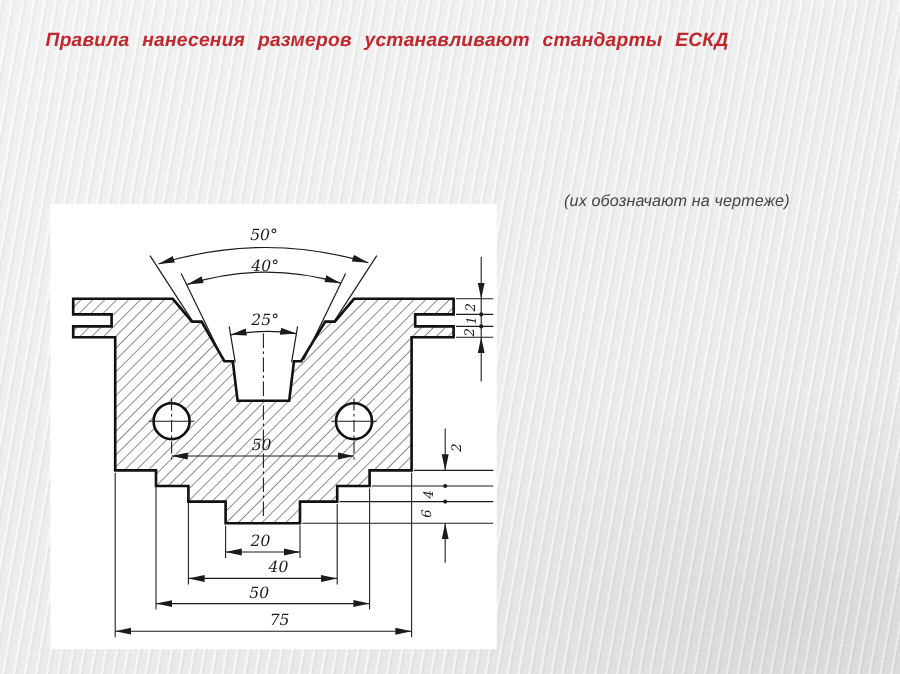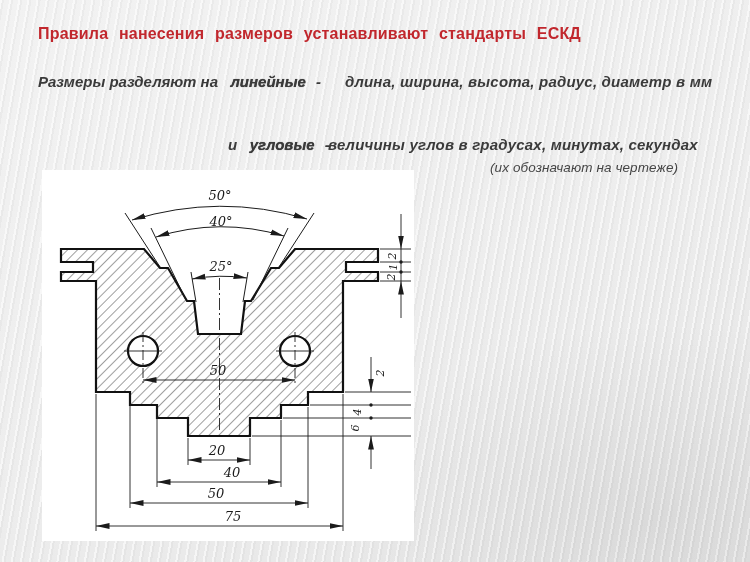--- a/index.html
+++ b/index.html
@@ -14,74 +14,60 @@
       radial-gradient(60% 50% at 88% 92%, rgba(0,0,0,0.055), transparent 70%),
       repeating-linear-gradient(100deg,
         rgba(255,255,255,0.55) 0 2px,
         rgba(0,0,0,0.028) 2px 4px,
         rgba(0,0,0,0.0) 4px 9px),
       linear-gradient(155deg,#f2f2f2 0%, #ededed 55%, #e4e4e4 100%);
   }
   .slide{position:relative;width:750px;height:562px;}
   .title{
     position:absolute;left:38px;top:25px;
-    font-size:16px;font-weight:700;
+    font-size:16px;font-weight:700;font-style:italic;
     color:var(--red);word-spacing:6px;letter-spacing:0.2px;
     white-space:nowrap;
   }
   .row{position:absolute;white-space:nowrap;font-style:italic;color:var(--text);font-size:15px;}
   .row .lead{font-weight:700;}
   .row .term{font-weight:700;text-shadow:0 0 0.7px currentColor;}
   .row .dash{font-weight:700;margin-left:6px;}
   .row .desc{position:absolute;top:0;font-weight:700;letter-spacing:0.2px;white-space:nowrap;}
   .row-linear{left:38px;top:73px;}
   .row-linear .desc{left:307px;}
   .row-angular{left:228px;top:136px;}
   .row-angular .desc{left:100px;}
   .note{
     position:absolute;font-style:italic;font-size:13.5px;color:var(--note);
     white-space:nowrap;letter-spacing:0.1px;
   }
   .note-1{left:331px;top:94px;}
-  .note-2{left:470px;top:160px;margin-left:20px;}
+  .note-2{left:470px;top:160px;}
   .panel{
     position:absolute;left:42px;top:170px;width:372px;height:371px;
     background:var(--panel);
   }
   svg.draw{position:absolute;left:0;top:0;}
   svg.draw text{
     font-family:"DejaVu Serif", serif;font-style:italic;
     fill:var(--ink);
   }
   .dimtxt{font-size:13px;}
   .dimtxt-sm{font-size:11px;}
 </style>
 </head>
 <body>
 
 <div class="slide">
 
   <div class="title">Правила  нанесения  размеров  устанавливают  стандарты  ЕСКД</div>
 
-  <div class="row row-linear">
-    <span class="lead">Размеры разделяют на</span>
-    <span>&nbsp;</span>
-    <span class="term">линейные</span>
-    <span class="dash">-</span>
-    <span class="desc">длина, ширина, высота, радиус, диаметр в мм</span>
-  </div>
 
 
-  <div class="row row-angular">
-    <span class="lead">и</span>
-    <span>&nbsp;</span>
-    <span class="term">угловые</span>
-    <span class="dash">-</span>
-    <span class="desc">величины углов  в градусах, минутах, секундах</span>
-  </div>
 
   <div class="note note-2">(их  обозначают на чертеже)</div>
 
   <div class="panel"></div>
 
   <svg class="draw" width="750" height="562" viewBox="0 0 750 562">
     <defs>
       <pattern id="hatch" patternUnits="userSpaceOnUse" width="7" height="7" patternTransform="rotate(45)">
         <path d="M0,0 V7" stroke="#2a2a2a" stroke-width="0.9"></path>
       </pattern>

